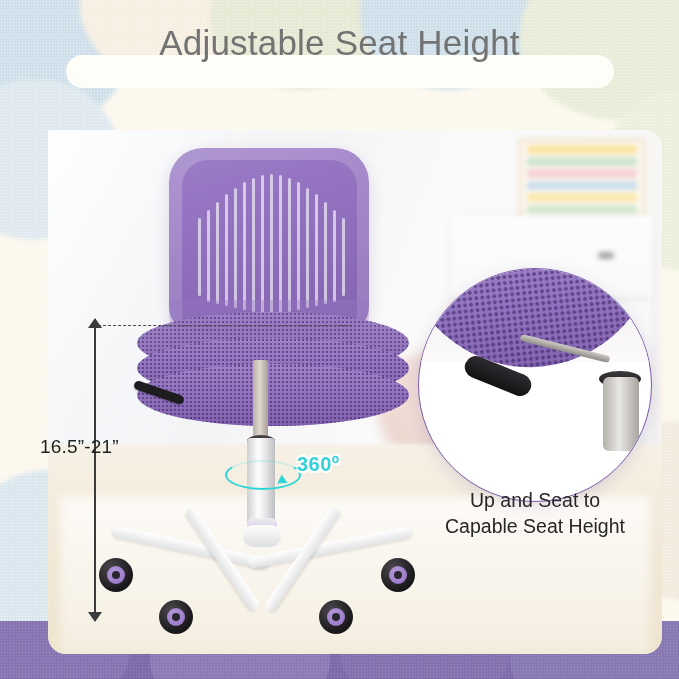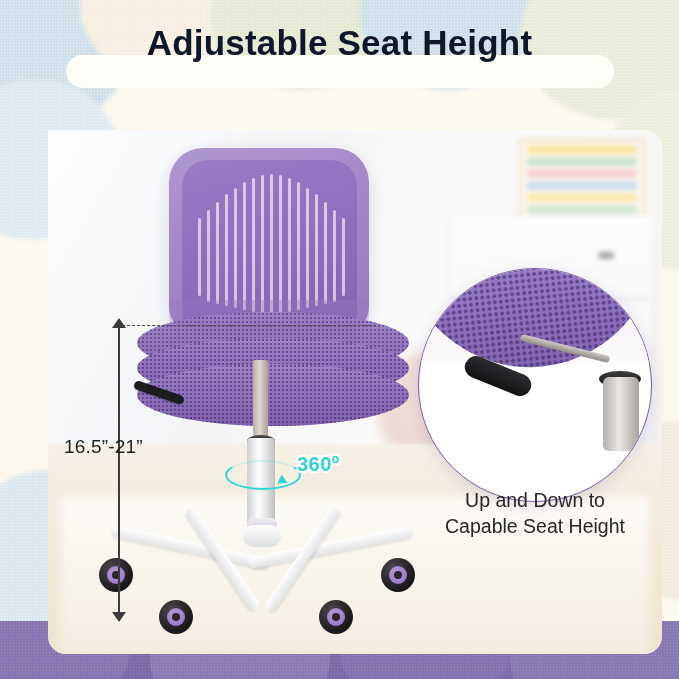--- a/index.html
+++ b/index.html
@@ -15,21 +15,21 @@
   .blob{position:absolute;border-radius:50% 48% 52% 50%/52% 50% 50% 48%;filter:blur(2px);}
   .dots{position:absolute;inset:0;
     background-image:radial-gradient(rgba(255,255,255,.55) 45%, transparent 46%);
     background-size:3px 3px;}
 
   
   .header{position:absolute;left:0;top:0;width:679px;height:131px;z-index:6;}
   .title-pill{position:absolute;left:66px;top:55px;width:548px;height:33px;
     background:#fffdf7;border-radius:17px;}
   .title{position:absolute;left:0;top:23px;width:679px;text-align:center;
-    font-size:35px;font-weight:bold;color:#0f172a;letter-spacing:.2px;}
+    font-size:35px;font-weight:normal;color:#737373;letter-spacing:.2px;}
   .subtitle{position:absolute;left:0;top:88px;width:679px;text-align:center;
     font-size:17.5px;color:#2b2b2b;letter-spacing:.1px;}
 
   
   .photo{position:absolute;left:48px;top:130px;width:614px;height:524px;
     border-radius:0 18px 18px 18px;overflow:hidden;z-index:3;
     background:linear-gradient(180deg,#fbfbfc 0%,#f7f6f6 45%,#f2ece1 72%,#efe7d8 100%);}
   .room-wall{position:absolute;left:0;top:0;width:100%;height:62%;
     background:linear-gradient(110deg,#fbfbfc 0%,#f4f4f6 35%,#fafafa 60%,#f6f4f2 100%);
     filter:blur(3px);}
@@ -99,21 +99,21 @@
   .caster{position:absolute;width:34px;height:34px;}
   .caster .tire{position:absolute;inset:0;border-radius:50%;
     background:radial-gradient(circle at 35% 30%,#4a484c,#171619 70%);}
   .caster .hub{position:absolute;left:8px;top:8px;width:18px;height:18px;border-radius:50%;
     background:radial-gradient(circle at 40% 35%,#b79ada,#8f6ec2);}
   .caster .core{position:absolute;left:13px;top:13px;width:8px;height:8px;border-radius:50%;background:#2a262e;}
   .stem-nub{position:absolute;left:196px;top:388px;width:30px;height:18px;border-radius:6px;
     background:linear-gradient(180deg,#efeff1,#c9b5e0);}
 
   
-  .dim{position:absolute;left:56px;top:130px;width:614px;height:524px;z-index:5;}
+  .dim{position:absolute;left:32px;top:130px;width:614px;height:524px;z-index:5;}
   .dim-line{position:absolute;left:62px;top:196px;width:2px;height:288px;background:#3b3b3b;}
   .dim-arrow{position:absolute;left:56px;width:0;height:0;
     border-left:7px solid transparent;border-right:7px solid transparent;}
   .dim-arrow.up{top:188px;border-bottom:10px solid #3b3b3b;}
   .dim-arrow.down{top:482px;border-top:10px solid #3b3b3b;}
   .dim-dash{position:absolute;left:66px;top:195px;width:254px;height:0;
     border-top:1.6px dashed #4a4a4a;}
   .dim-text{position:absolute;left:8px;top:306px;font-size:19px;color:#1f1f1f;letter-spacing:.2px;white-space:nowrap;}
 
   
@@ -279,21 +279,21 @@
     <div class="inset-bgtop"></div>
     <div class="inset-seat">
       <div class="mesh"></div>
     </div>
     <div class="inset-rod"></div>
     <div class="inset-lever"></div>
     <div class="inset-cyl-cap"></div>
     <div class="inset-cyl"></div>
   </div>
   <div class="inset-caption">
-    <div>Up and Down to</div>
+    <div>Up and Seat to</div>
     <div>Capable Seat Height</div>
   </div>
 
   <div class="footer">
     <div class="fblob" style="left:-40px;top:-30px;width:170px;height:120px;background:#8f7fb8;"></div>
     <div class="fblob" style="left:150px;top:-20px;width:180px;height:120px;background:#9c8cc2;"></div>
     <div class="fblob" style="left:340px;top:-30px;width:170px;height:120px;background:#8a79b4;"></div>
     <div class="fblob" style="left:510px;top:-20px;width:200px;height:120px;background:#9688bd;"></div>
     <div class="dots" style="background-image:radial-gradient(rgba(255,255,255,.18) 45%, transparent 46%);"></div>
   </div>

